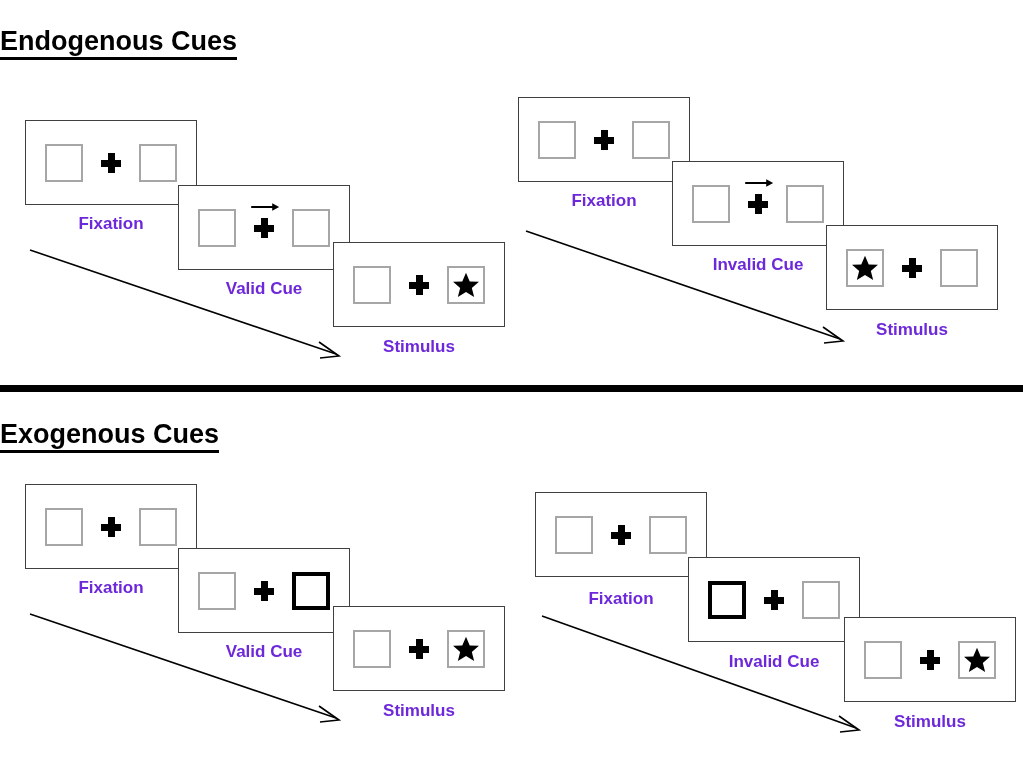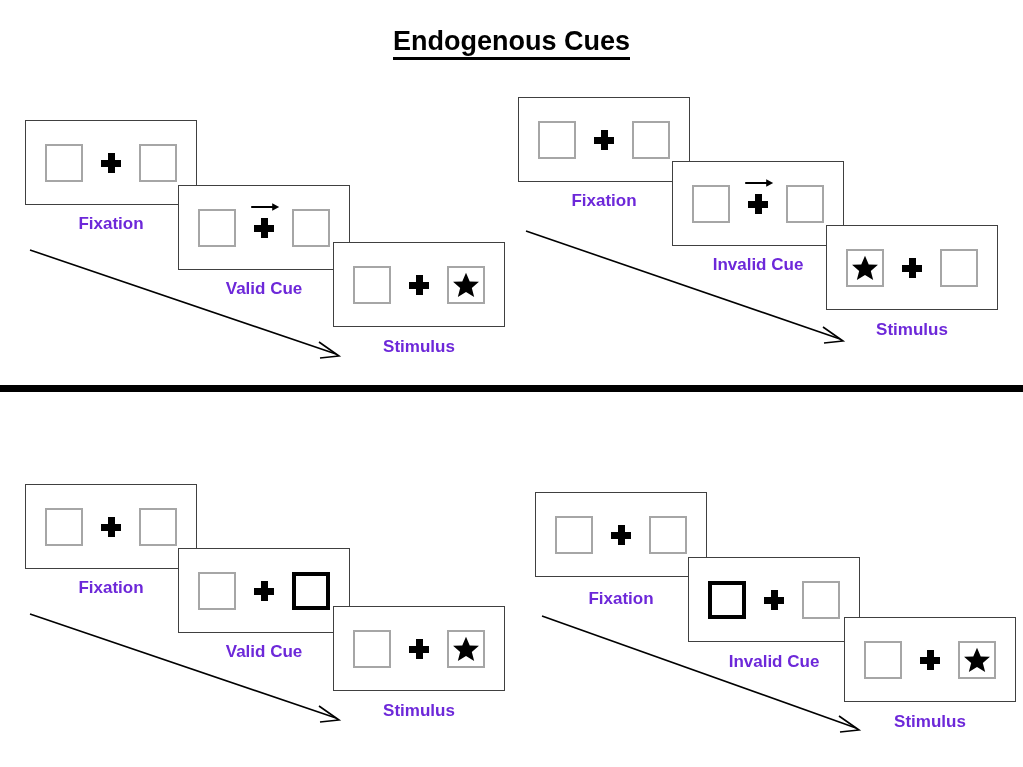--- a/index.html
+++ b/index.html
@@ -20,21 +20,21 @@
   .stage {
     position: relative;
     width: 1023px;
     height: 767px;
   }
 
   
   .section-title {
     position: absolute;
     width: 100%;
-    text-align: center;
+    text-align: left;
     font-size: 27px;
     font-weight: bold;
     letter-spacing: 0px;
     color: #000000;
   }
   .section-title span {
     border-bottom: 3px solid #000000;
     padding-bottom: 1px;
   }
   #title-endogenous { top: 26px; left: 0; }
@@ -230,20 +230,23 @@
 
   <div class="flow-arrow" style="left:524px; top:227px;">
     <svg width="330" height="125" viewBox="0 0 330 125">
       <line x1="2" y1="4" x2="316" y2="112" stroke="#000" stroke-width="1.6"></line>
       <polyline points="299,100 319,114 300,116" fill="none" stroke="#000" stroke-width="1.6"></polyline>
     </svg>
   </div>
 
   <div class="divider" id="section-divider"></div>
 
+  <div class="section-title" id="title-exogenous">
+    <span>Exogenous Cues</span>
+  </div>
 
   <div class="panel" style="left:25px; top:484px; width:172px; height:85px;">
     <div class="panel-inner">
       <div class="stim-box"></div>
       <div class="fix-cross"></div>
       <div class="stim-box"></div>
     </div>
   </div>
   <div class="panel-label" style="left:25px; top:578px; width:172px;">Fixation</div>
 

